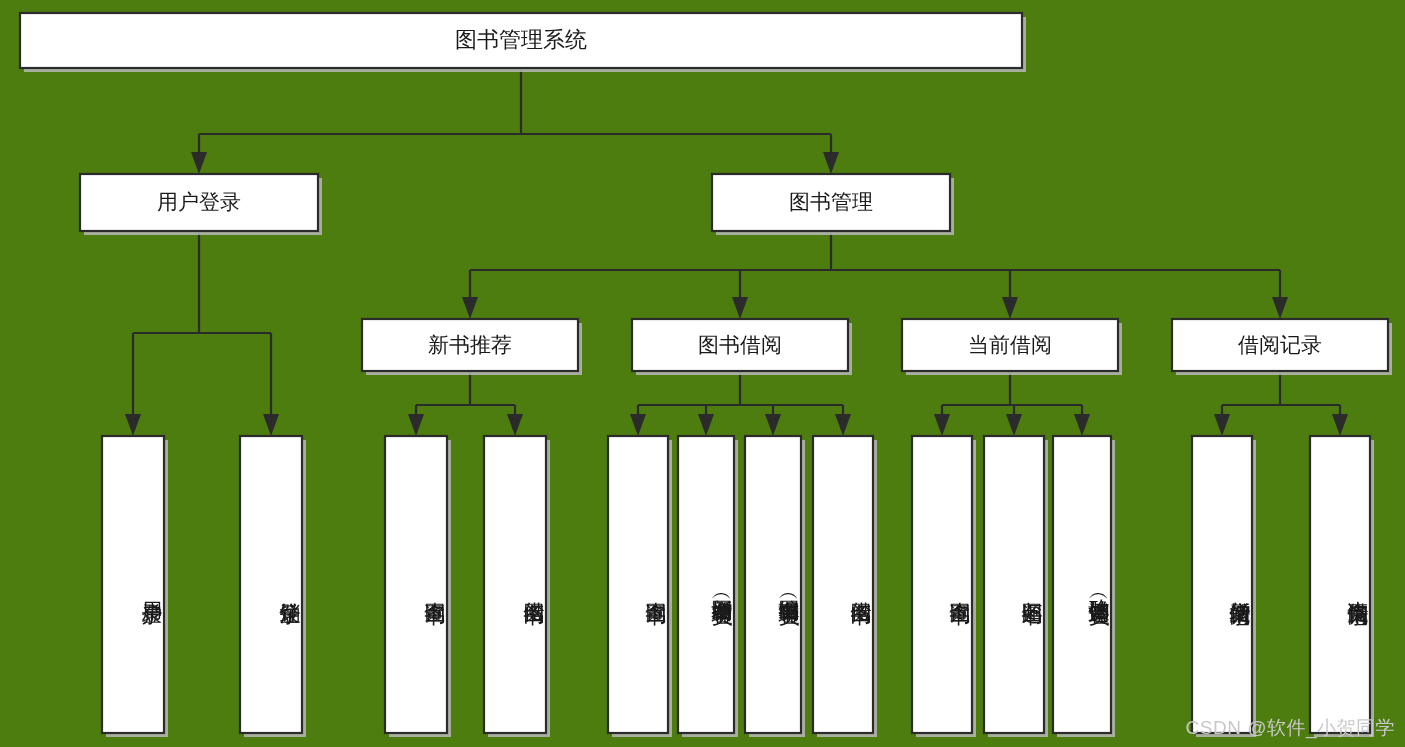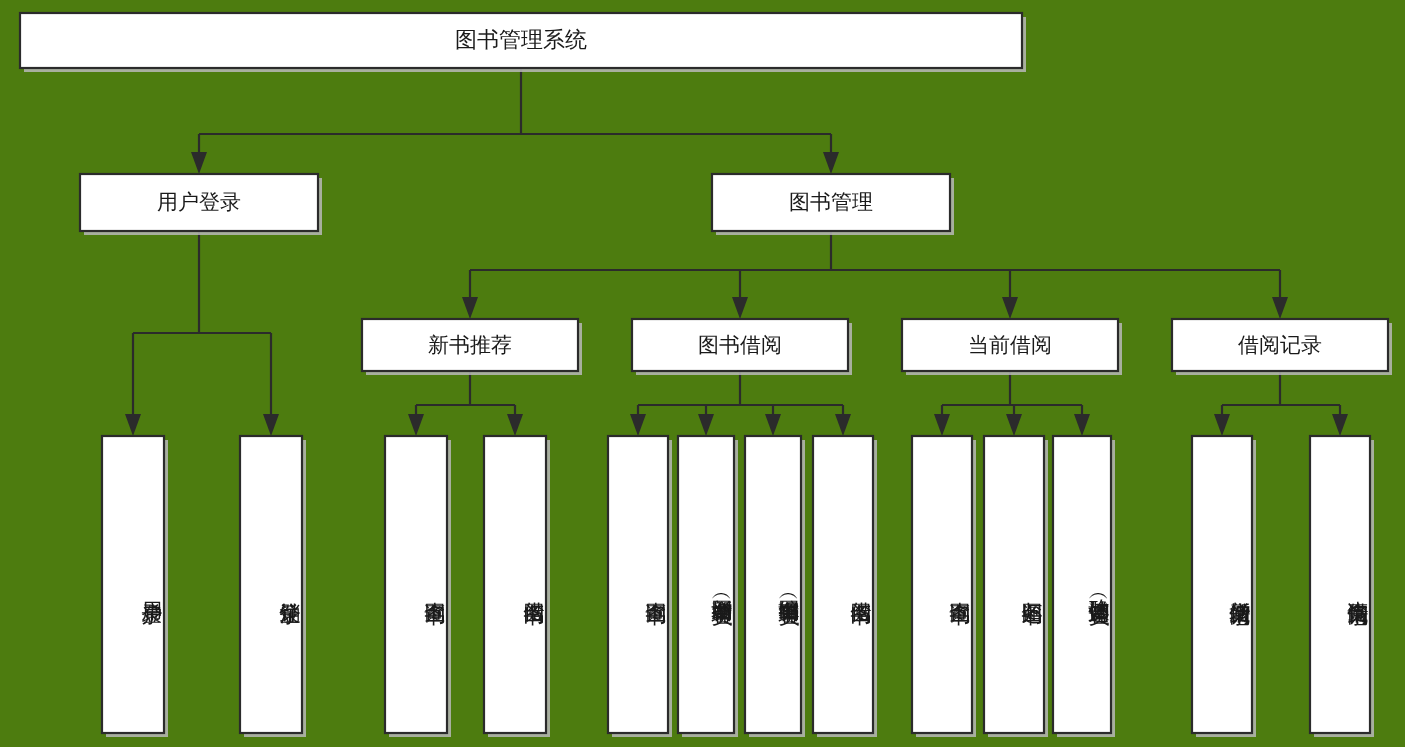--- a/index.html
+++ b/index.html
@@ -211,13 +211,14 @@
       <div class="vlabel" style="left: 678px; top: 446px; width: 56px; height: 281px;">新增图书（管理员）</div>
       <div class="vlabel" style="left: 745px; top: 446px; width: 56px; height: 281px;">编辑图书（管理员）</div>
       <div class="vlabel" style="left: 813px; top: 446px; width: 60px; height: 281px;">借阅图书</div>
       <div class="vlabel" style="left: 912px; top: 446px; width: 60px; height: 281px;">查询图书</div>
       <div class="vlabel" style="left: 984px; top: 446px; width: 60px; height: 281px;">归还图书</div>
       <div class="vlabel" style="left: 1053px; top: 446px; width: 58px; height: 281px;">确认归还（管理员）</div>
       <div class="vlabel" style="left: 1192px; top: 446px; width: 60px; height: 281px;">新增借阅记录</div>
       <div class="vlabel" style="left: 1310px; top: 446px; width: 60px; height: 281px;">查询借阅记录</div>
     </div>
 
+  <div class="watermark">CSDN @软件_小贺同学</div>
 </div>
 
 </body></html>

